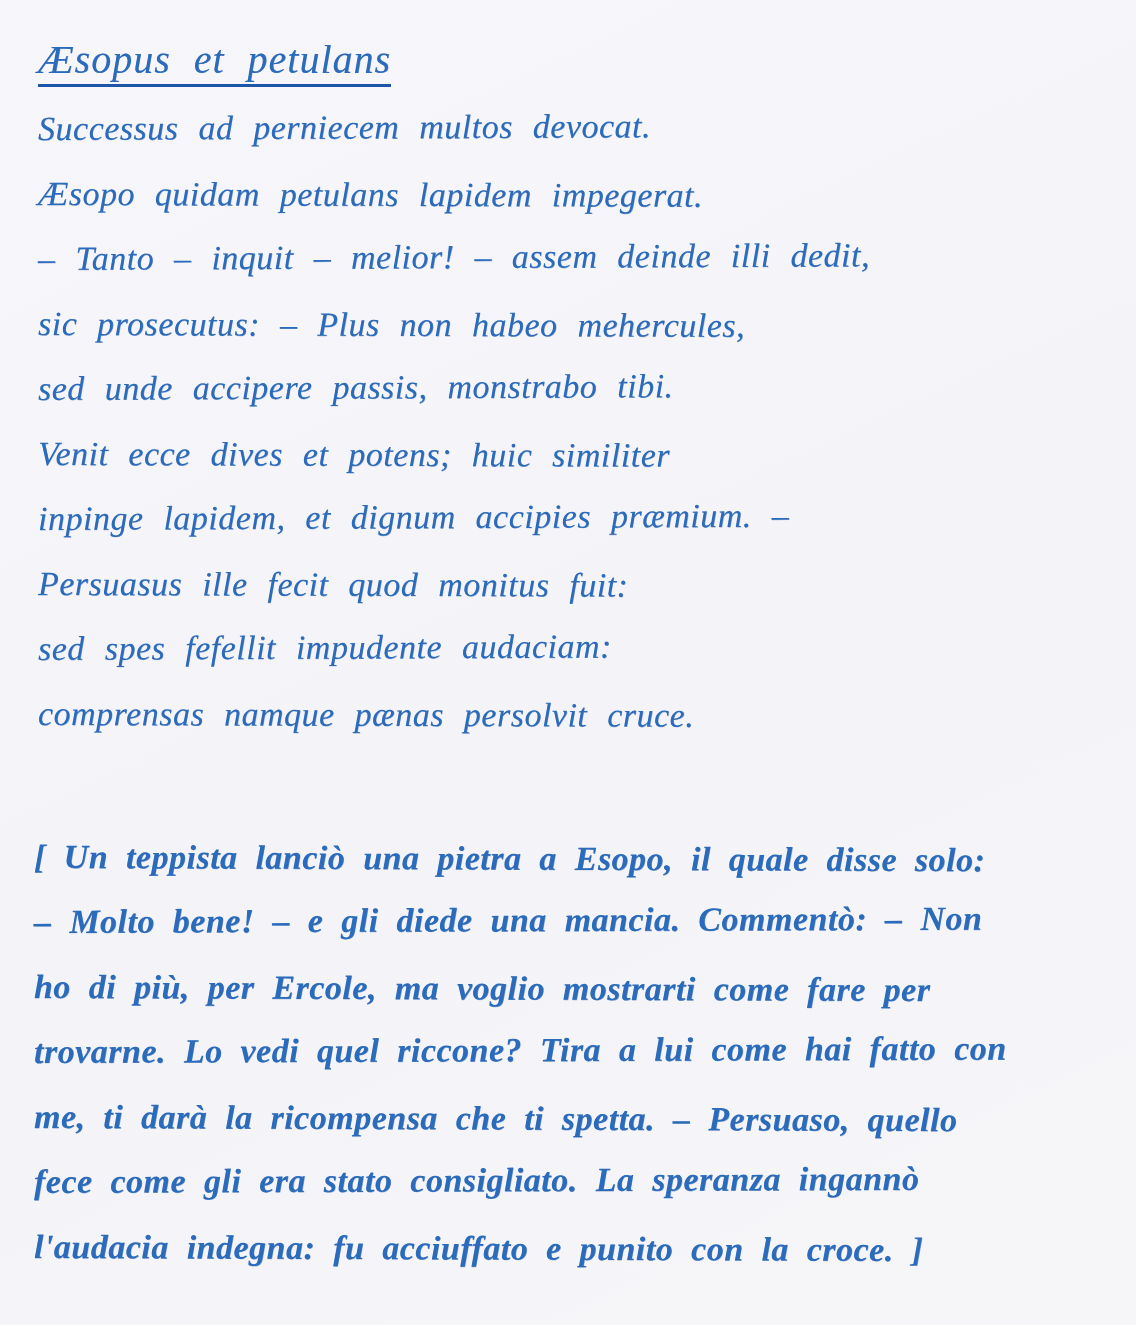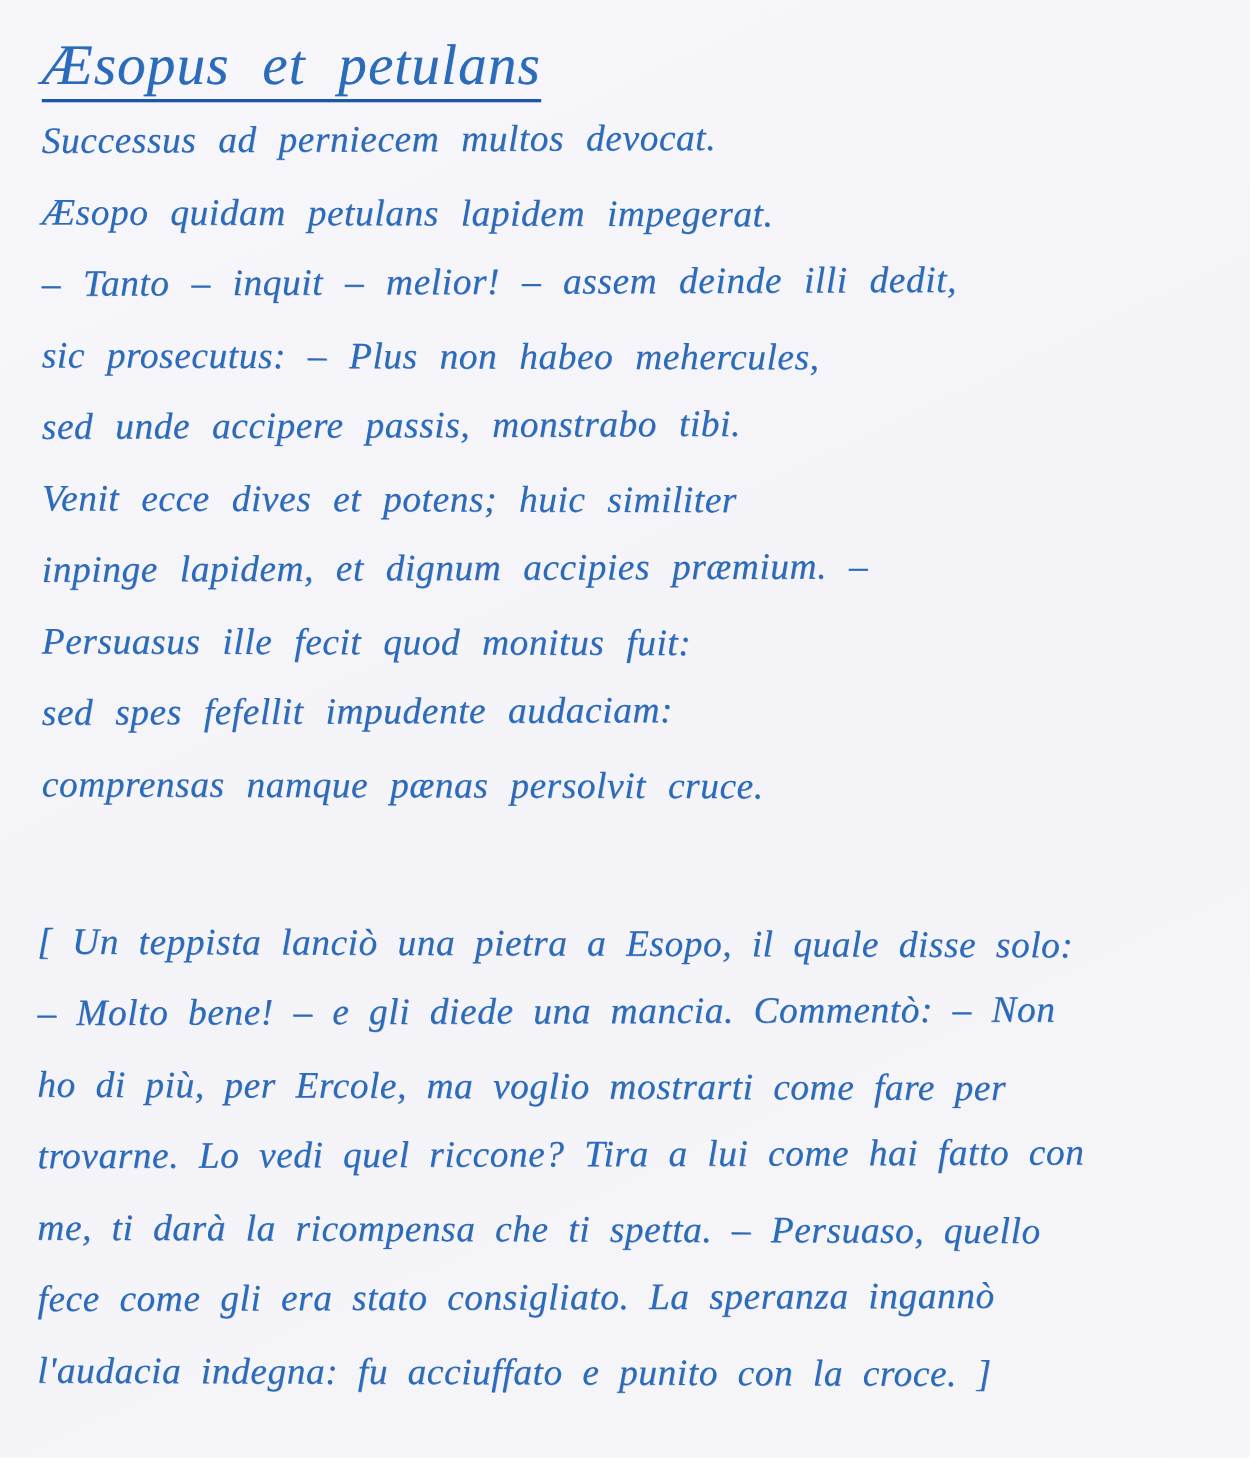--- a/index.html
+++ b/index.html
@@ -15,21 +15,21 @@
     font-family: "Liberation Serif", "DejaVu Serif", serif;
     font-style: italic;
     box-sizing: border-box;
     padding: 26px 20px 0 38px;
   }
   .ink {
     color: #2b6bbb;
     text-shadow: 0.4px 0.4px 0.6px rgba(29, 80, 160, 0.45);
   }
   .title-line {
-    font-size: 52px;
+    font-size: 40px;
     line-height: 68px;
     letter-spacing: 1px;
     word-spacing: 0.30em;
     white-space: nowrap;
   }
   .title-line .title-text {
     border-bottom: 3px solid #1d55a8;
     padding-bottom: 2px;
   }
   .hand-line {
@@ -40,20 +40,21 @@
     white-space: nowrap;
   }
   .latin-block {
     margin-top: 2px;
   }
   .latin-block .hand-line:nth-child(odd)  { transform: rotate(-0.25deg); transform-origin: left center; }
   .latin-block .hand-line:nth-child(even) { transform: rotate(0.15deg);  transform-origin: left center; }
   .italian-block {
     margin-top: 78px;
     margin-left: -4px;
+    font-weight: bold;
   }
   .italian-block .hand-line {
     font-size: 34px;
     line-height: 65px;
     word-spacing: 0.26em;
   }
   .italian-block .hand-line:nth-child(odd)  { transform: rotate(0.2deg);  transform-origin: left center; }
   .italian-block .hand-line:nth-child(even) { transform: rotate(-0.2deg); transform-origin: left center; }
 </style>
 </head>

